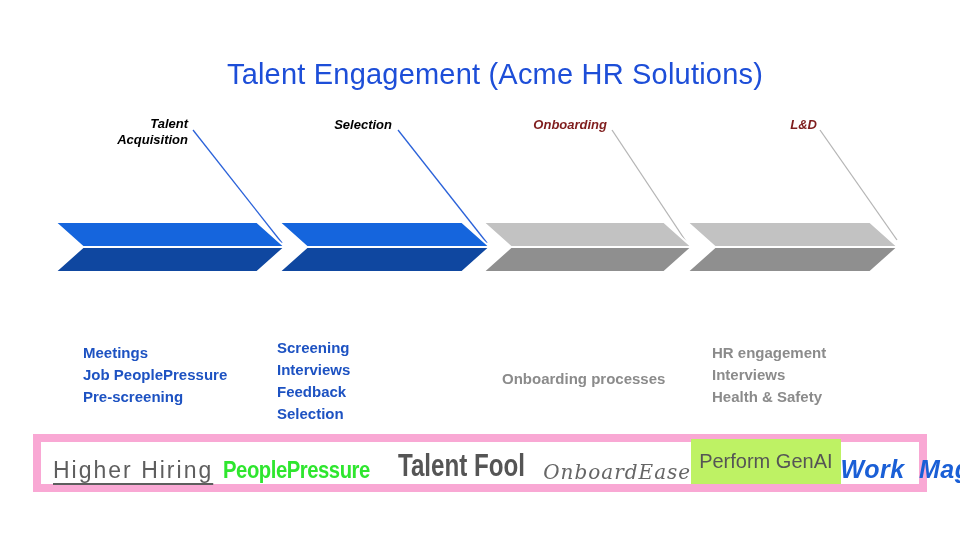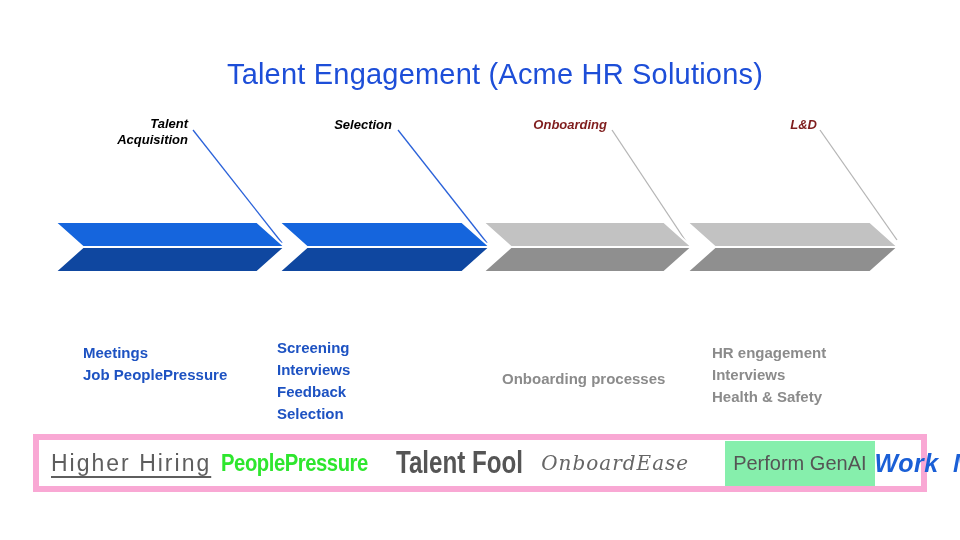--- a/index.html
+++ b/index.html
@@ -21,33 +21,33 @@
 
   .stage-list { position:absolute; font-size:15px; font-weight:700; line-height:22px; }
   .stage-list.blue div { color:#1d52c2; }
   .stage-list.gray div { color:#8b8b8b; }
   #list-1 { left:83px;  top:342px; }
   #list-2 { left:277px; top:337px; }
   #list-3 { left:502px; top:340px;margin-top:28px; }
   #list-4 { left:712px; top:342px; }
 
   .vendor-bar { position:absolute; left:33px; top:434px; width:894px; height:58px;
-                background:#ffffff; border:6px solid #f9a8d4;
-                display:flex; align-items:center; justify-content:space-between;
+                background:#ffffff; border:8px solid #f9a8d4;
+                display:flex; align-items:flex-end; justify-content:space-between;
                 padding:0 12px; }
   .vendor { white-space:nowrap; }
   .v-hh { color:#5e5e5e; font-size:23px; letter-spacing:2px; text-decoration:underline;
           text-underline-offset:5px; text-decoration-thickness:1.5px; }
   .v-pp { color:#2ee62e; font-weight:700; font-size:23px; transform:scaleX(.88);
           letter-spacing:-.5px; }
   .v-tf { color:#555555; font-weight:800; font-size:31px; transform:scaleX(.78);
           letter-spacing:0; }
   .v-oe { color:#666666; font-style:italic; font-size:20px; letter-spacing:1px;
           font-family:"DejaVu Serif", serif; }
-  .v-pg { background:#86efac; color:#555555; font-size:20px; padding:11px 8px;margin-left:36px; }
+  .v-pg { background:#bef264; color:#555555; font-size:20px; padding:11px 8px; }
   .v-wm { color:#1a5fd6; font-weight:700; font-style:italic; font-size:25px;
           word-spacing:7px; letter-spacing:.5px; }
 </style>
 </head>
 <body>
 
 <h1 class="page-title">Talent Engagement (Acme HR Solutions)</h1>
 
 <svg class="stage-canvas" width="960" height="540" viewBox="0 0 960 540">
 
@@ -70,20 +70,21 @@
 </svg>
 
 <div id="lbl-ta" class="stage-label blue">Talent Acquisition</div>
 <div id="lbl-sel" class="stage-label blue">Selection</div>
 <div id="lbl-onb" class="stage-label gray">Onboarding</div>
 <div id="lbl-ld" class="stage-label gray">L&amp;D</div>
 
 <div id="list-1" class="stage-list blue">
   <div>Meetings</div>
   <div>Job PeoplePressure</div>
+  <div>Pre-screening</div>
 </div>
 <div id="list-2" class="stage-list blue">
   <div>Screening</div>
   <div>Interviews</div>
   <div>Feedback</div>
   <div>Selection</div>
 </div>
 <div id="list-3" class="stage-list gray">
   <div>Onboarding processes</div>
 </div>

